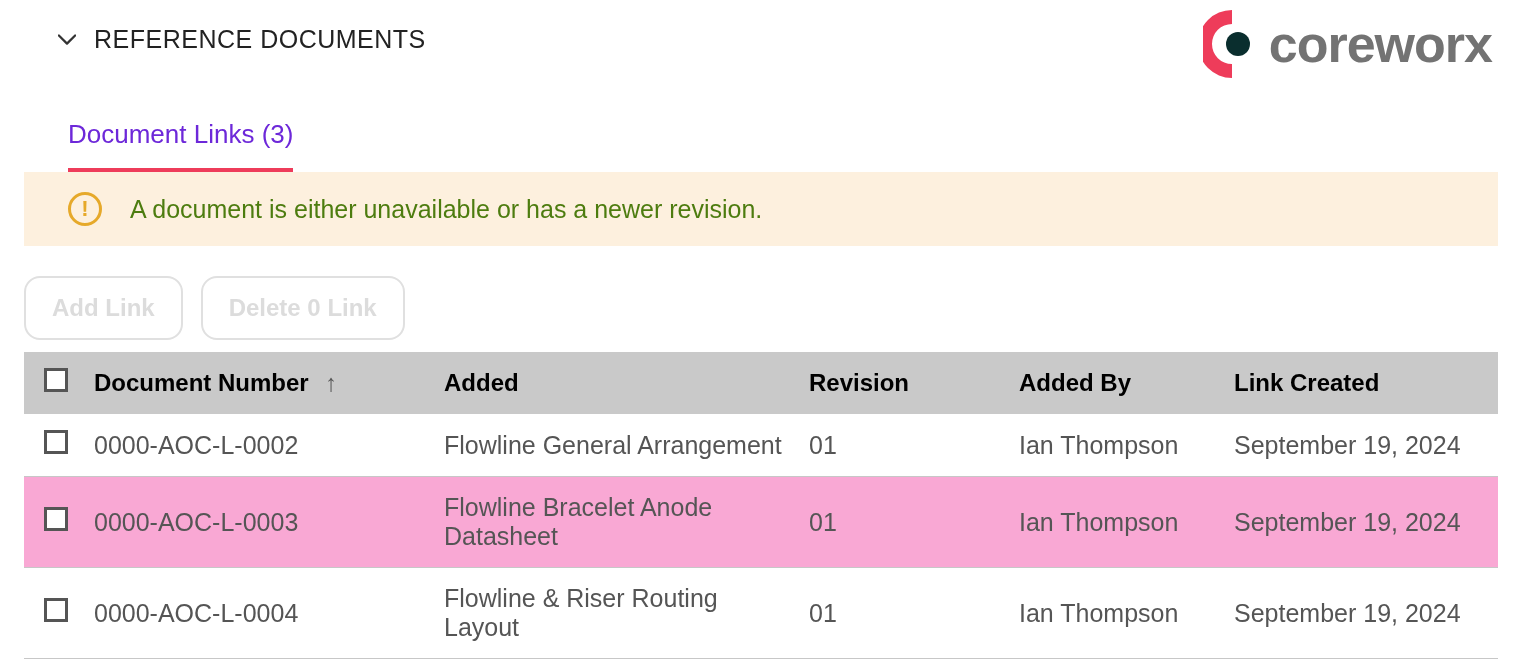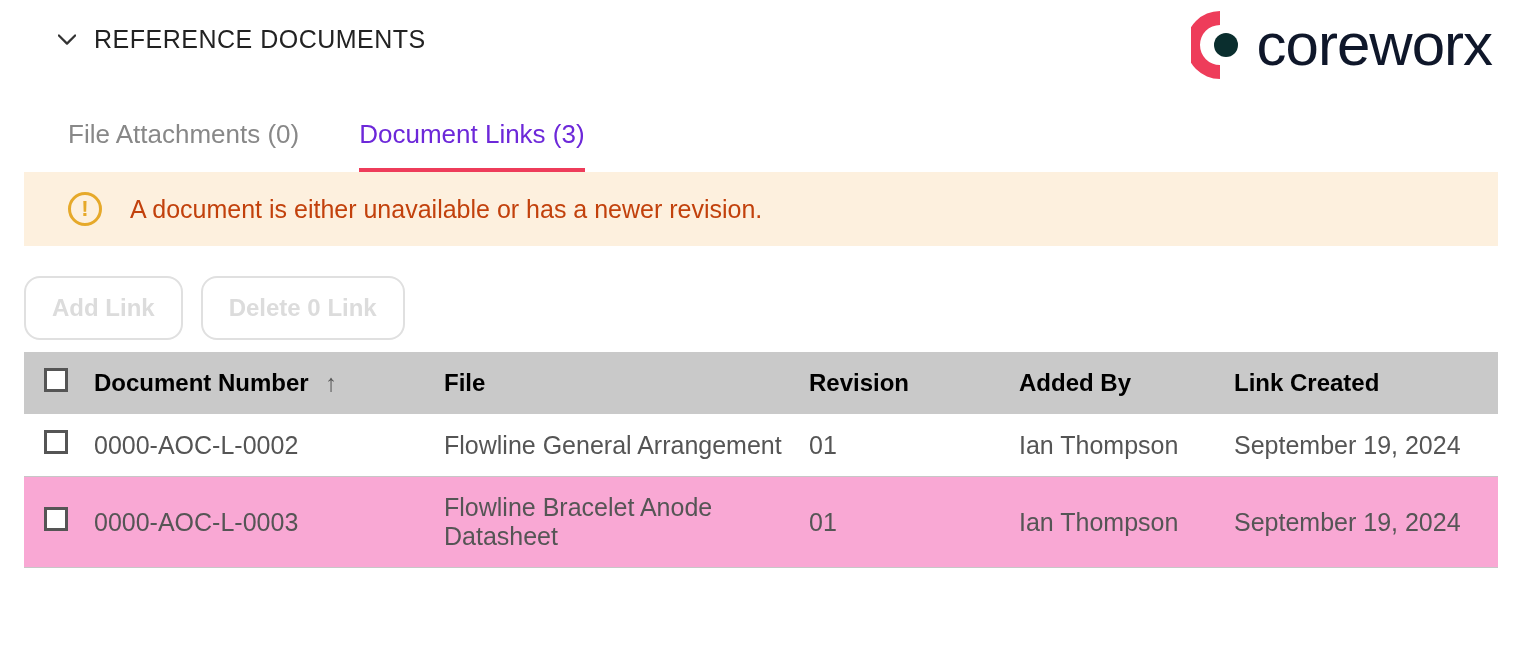--- a/index.html
+++ b/index.html
@@ -38,23 +38,23 @@
     display: flex;
     align-items: center;
     gap: 8px;
   }
   .logo-mark {
     width: 58px;
     height: 68px;
     position: relative;
   }
   .logo-text {
-    font-size: 60px;
-    font-weight: 400;
-    color: #0f172a;
+    font-size: 52px;
+    font-weight: 700;
+    color: #737373;
     letter-spacing: -1px;
   }
   .tabs {
     display: flex;
     gap: 60px;
     margin: 65px 0 0 68px;
   }
   .tab {
     font-size: 26px;
     color: #888;
@@ -82,21 +82,21 @@
     display: flex;
     align-items: center;
     justify-content: center;
     color: #e6a92a;
     font-weight: 900;
     font-size: 22px;
     flex-shrink: 0;
   }
   .alert-text {
     font-size: 25px;
-    color: #c2410c;
+    color: #4d7c0f;
   }
   .actions {
     display: flex;
     gap: 18px;
     margin: 30px 0 12px 24px;
   }
   .btn {
     border: 2px solid #e0e0e0;
     background: #fff;
     border-radius: 16px;
@@ -169,21 +169,20 @@
 <div class="section-header">
   <span class="chevron">
     <svg viewBox="0 0 20 12">
         <path d="M1 1 L10 10 L19 1" stroke="#333" stroke-width="2.5" fill="none" stroke-linecap="round" stroke-linejoin="round"></path>
       </svg>
   </span>
   <span class="section-title">REFERENCE DOCUMENTS</span>
 </div>
 
 <div class="tabs">
-  <div class="tab">File Attachments (0)</div>
   <div class="tab active">Document Links (3)</div>
 </div>
 
 <div class="alert">
   <div class="alert-icon">!</div>
   <div class="alert-text">A document is either unavailable or has a newer revision.</div>
 </div>
 
 <div class="actions">
   <button class="btn">Add Link</button>
@@ -191,21 +190,21 @@
 </div>
 
 <table class="table">
   <thead>
     <tr>
       <th class="check-col"><span class="checkbox"></span></th>
       <th class="col-docnum">
         <span>Document Number</span>
         <span class="sort-arrow">↑</span>
       </th>
-      <th class="col-title">File</th>
+      <th class="col-title">Added</th>
       <th class="col-rev">Revision</th>
       <th class="col-added">Added By</th>
       <th class="col-created">Link Created</th>
     </tr>
   </thead>
   <tbody id="table-body">
       <tr>
         <td class="check-col"><span class="checkbox"></span></td>
         <td>0000-AOC-L-0002</td>
         <td>Flowline General Arrangement</td>
@@ -214,14 +213,22 @@
         <td>September 19, 2024</td>
       </tr>
       <tr class="highlight">
         <td class="check-col"><span class="checkbox"></span></td>
         <td>0000-AOC-L-0003</td>
         <td>Flowline Bracelet Anode Datasheet</td>
         <td>01</td>
         <td>Ian Thompson</td>
         <td>September 19, 2024</td>
       </tr>
+      <tr>
+        <td class="check-col"><span class="checkbox"></span></td>
+        <td>0000-AOC-L-0004</td>
+        <td>Flowline &amp; Riser Routing Layout</td>
+        <td>01</td>
+        <td>Ian Thompson</td>
+        <td>September 19, 2024</td>
+      </tr>
     </tbody>
 </table>
 
 </body></html>

